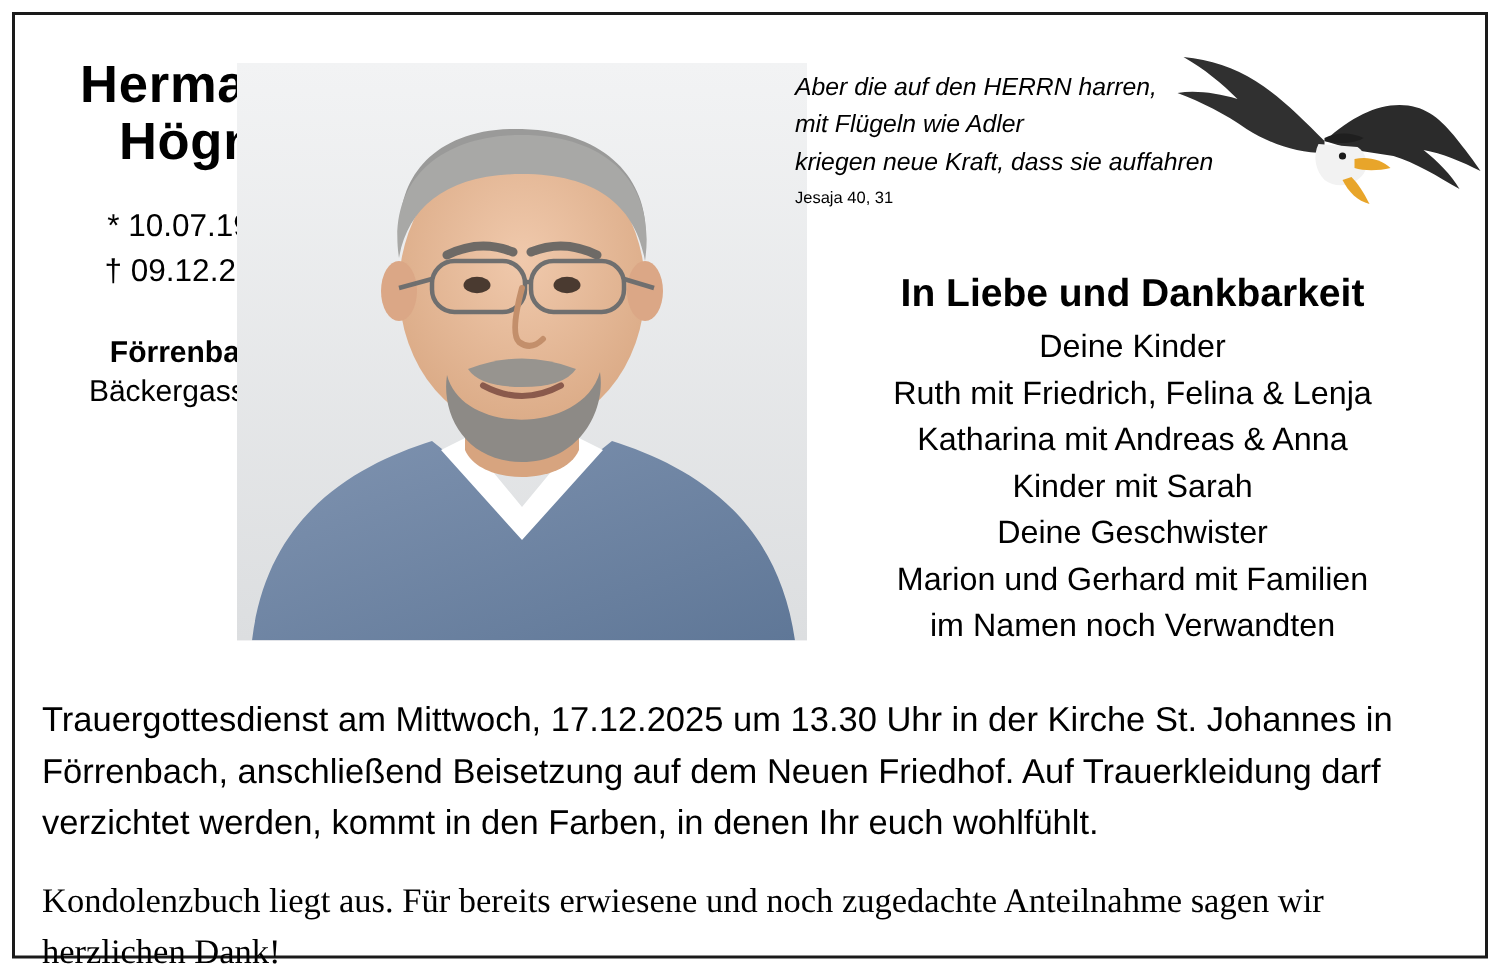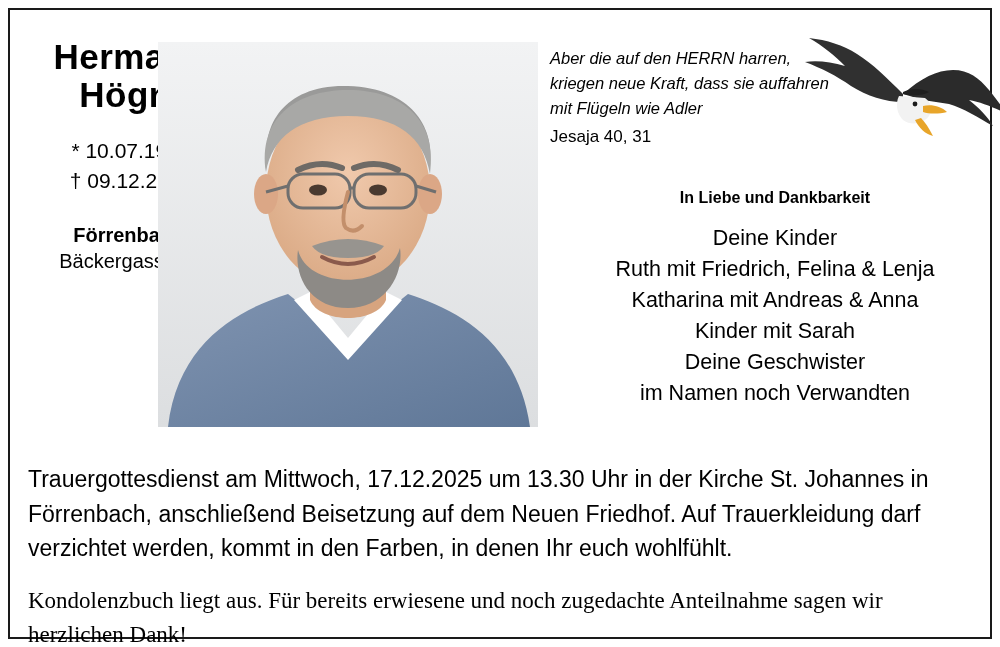--- a/index.html
+++ b/index.html
@@ -90,53 +90,53 @@
     overflow: hidden;
     background: #e9eaec;
   }
   .portrait svg {
     display: block;
   }
 
   
   .right-col {
     position: absolute;
-    left: 540px;
+    left: 520px;
     top: 36px;
     width: 450px;
   }
   .verse {
     font-style: italic;
     font-size: 16.5px;
     line-height: 1.5;
     width: 320px;
   }
   .verse-ref {
     font-style: normal;
-    font-size: 17px;
+    font-size: 11px;
     margin-top: 4px;
   }
   .eagle {
     position: absolute;
     right: -8px;
     top: -12px;
     width: 205px;
     height: 105px;
   }
   .family {
     margin-top: 36px;
     text-align: center;
     font-size: 21.5px;
     line-height: 1.44;
     width: 450px;
   }
   .family .heading {
     font-weight: bold;
-    font-size: 16px;
-    margin-bottom: 14px;
+    font-size: 26px;
+    margin-bottom: 2px;
   }
 
   
   .bottom {
     position: absolute;
     left: 18px;
     right: 18px;
     top: 452px;
     font-size: 23px;
     line-height: 1.5;
@@ -230,32 +230,33 @@
           <path d="M96 62 C 92 70, 94 80, 100 86 C 108 92, 120 90, 126 82 C 130 76, 128 68, 122 64 Z" fill="#f2f2f2"></path>
           <path d="M120 72 C 128 70, 138 72, 144 78 C 136 80, 126 80, 120 78 Z" fill="#e8a52a"></path>
           <path d="M112 86 C 116 94, 122 100, 130 102 C 126 94, 122 88, 118 84 Z" fill="#e8a52a"></path>
           <path d="M100 58 C 108 54, 118 54, 126 58 C 120 62, 108 62, 100 60 Z" fill="#1f1f1f"></path>
           <circle cx="112" cy="70" r="2.4" fill="#1b1b1b"></circle>
         </svg>
       </div>
 
       <div class="verse">
         <div>Aber die auf den HERRN harren,</div>
+        <div>mit Flügeln wie Adler</div>
         <div>kriegen neue Kraft, dass sie auffahren</div>
-        <div>mit Flügeln wie Adler</div>
         <div class="verse-ref">Jesaja 40, 31</div>
       </div>
 
       <div class="family">
         <div class="heading">In Liebe und Dankbarkeit</div>
         <div>Deine Kinder</div>
         <div>Ruth mit Friedrich, Felina &amp; Lenja</div>
         <div>Katharina mit Andreas &amp; Anna</div>
         <div>Kinder mit Sarah</div>
         <div>Deine Geschwister</div>
+        <div>Marion und Gerhard mit Familien</div>
         <div>im Namen noch Verwandten</div>
       </div>
     </div>
 
     <div class="bottom">
       <p>Trauergottesdienst am Mittwoch, 17.12.2025 um 13.30 Uhr in der Kirche St. Johannes in Förrenbach, anschließend Beisetzung auf dem Neuen Friedhof. Auf Trauerkleidung darf verzichtet werden, kommt in den Farben, in denen Ihr euch wohlfühlt.</p>
       <p class="second">Kondolenzbuch liegt aus. Für bereits erwiesene und noch zugedachte Anteilnahme sagen wir herzlichen Dank!</p>
     </div>
 
   </div>

